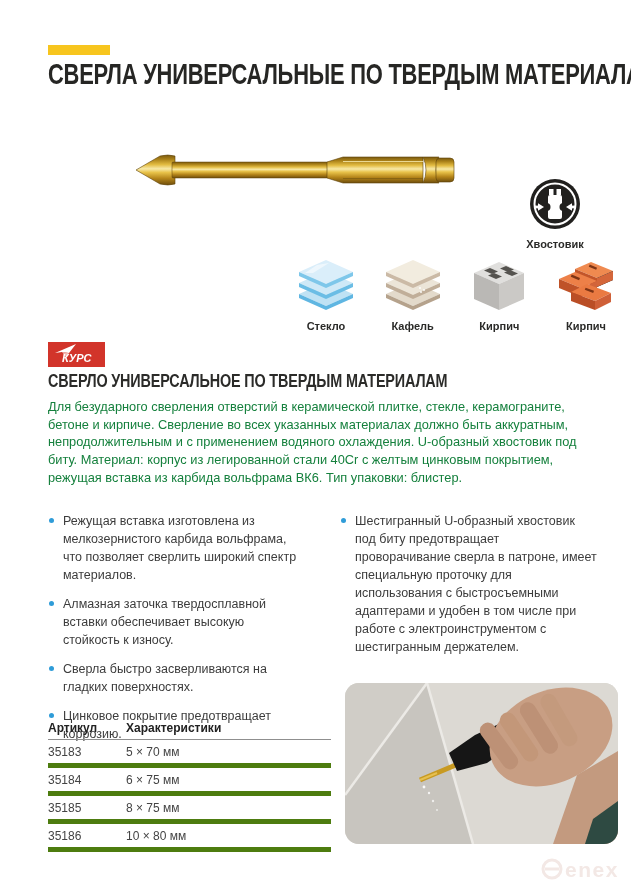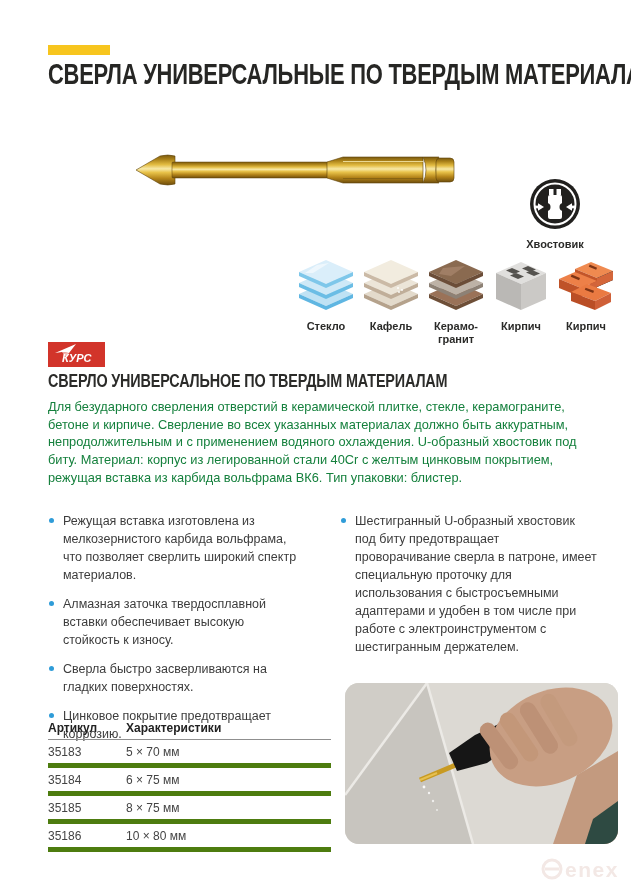--- a/index.html
+++ b/index.html
@@ -121,35 +121,20 @@
           <circle cx="38" cy="28" r="0.9" fill="#ffffff"></circle>
             <circle cx="42" cy="30" r="0.9" fill="#ffffff"></circle>
             <circle cx="39" cy="32" r="0.9" fill="#ffffff"></circle>
         </g>
       </svg>
       <span class="mat-label">Кафель</span>
     </div>
     <div class="mat">
       <svg width="62" height="52" viewBox="0 0 62 52">
         <g>
-          <polygon points="31,22 58,34 31,46 4,34" fill="#9a7258"></polygon>
-            <polygon points="4,34 31,46 58,34 58,38 31,50 4,38" fill="#6e4f38"></polygon>
-          <polygon points="31,11 58,23 31,35 4,23" fill="#bdb2a6"></polygon>
-            <polygon points="4,23 31,35 58,23 58,27 31,39 4,27" fill="#8d8175"></polygon>
-          <polygon points="31,0 58,12 31,24 4,12" fill="#8a6a50"></polygon>
-            <polygon points="4,12 31,24 58,12 58,16 31,28 4,16" fill="#6b4d38"></polygon>
-          <polygon points="18,8 40,6 26,16 14,14" fill="#a5836a" opacity="0.8"></polygon>
-        </g>
-      </svg>
-      <span class="mat-label">Керамо-
-гранит</span>
-    </div>
-    <div class="mat">
-      <svg width="62" height="52" viewBox="0 0 62 52">
-        <g>
           <polygon points="31,2 56,13 31,24 6,13" fill="#e0dfdd"></polygon>
           <polygon points="6,13 31,24 31,50 6,39" fill="#bab8b5"></polygon>
           <polygon points="31,24 56,13 56,39 31,50" fill="#cbc9c6"></polygon>
           <polygon points="22,8 30,11.5 24,14 16,10.5" fill="#55534f"></polygon>
           <polygon points="34,8 42,11.5 36,14 28,10.5" transform="translate(4,-2)" fill="#55534f"></polygon>
           <polygon points="22,14 30,17.5 24,20 16,16.5" transform="translate(4,-1)" fill="#55534f"></polygon>
           <polygon points="36,13 44,16.5 38,19 30,15.5" transform="translate(6,-3)" fill="#55534f"></polygon>
         </g>
       </svg>
       <span class="mat-label">Кирпич</span>

